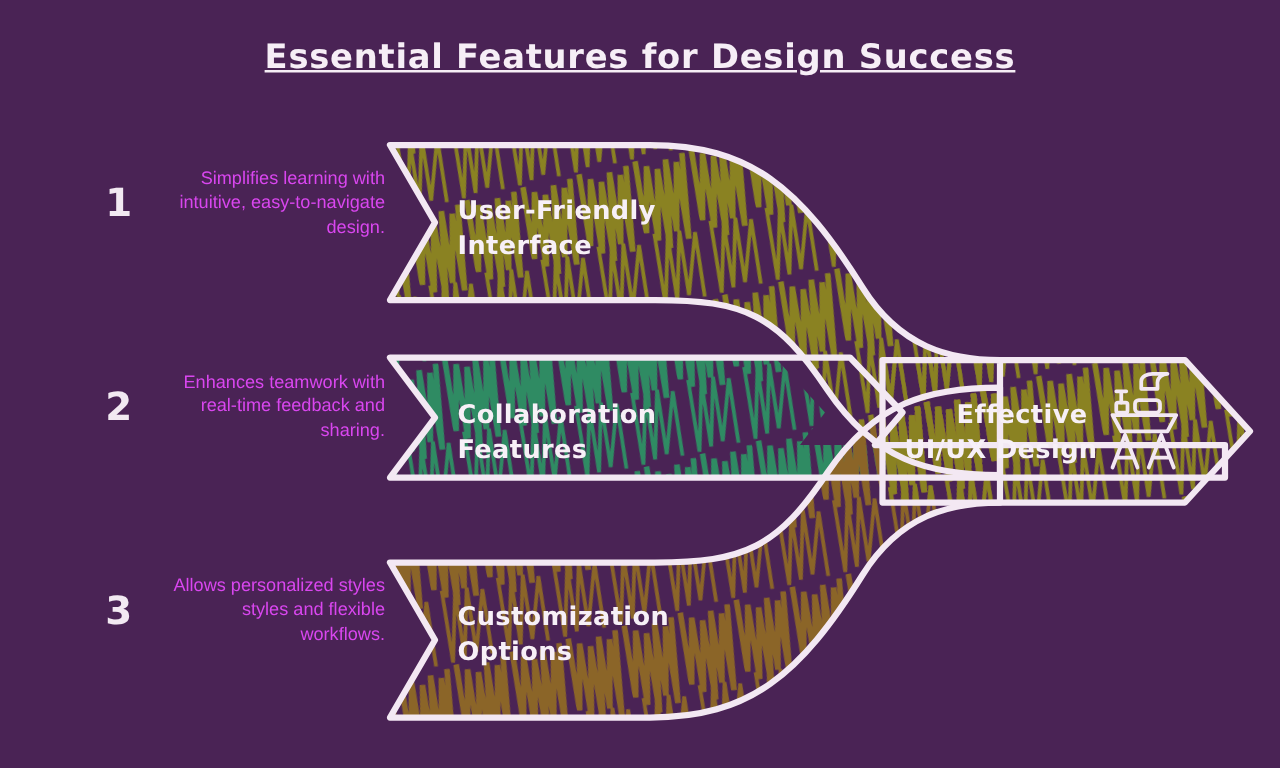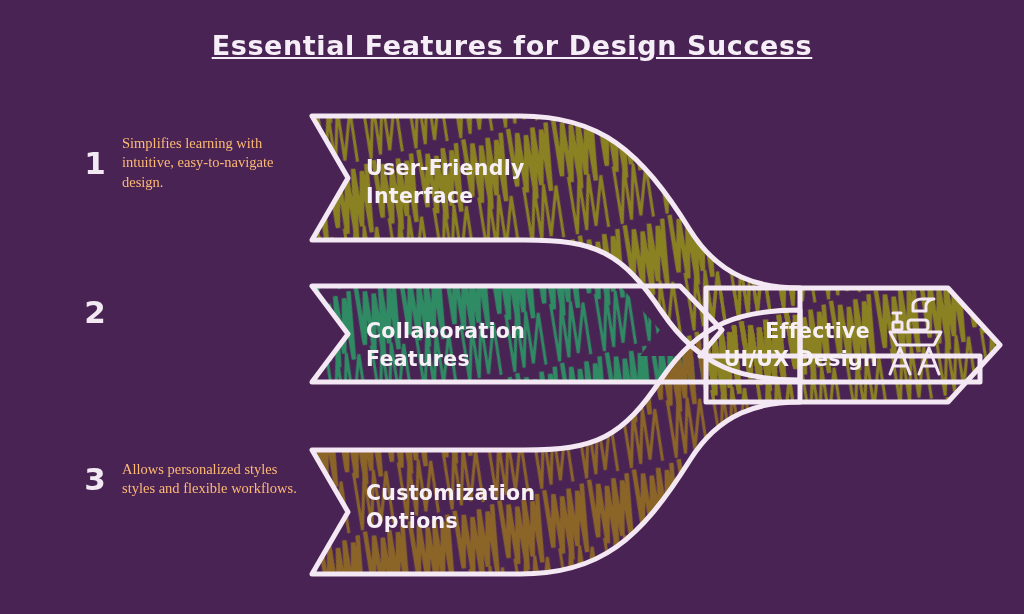--- a/index.html
+++ b/index.html
@@ -38,25 +38,26 @@
     color: #f2e9f2;
     font-family: "DejaVu Sans", sans-serif;
     font-size: 31px;
     font-weight: bold;
     width: 34px;
     flex: 0 0 34px;
     text-align: center;
     line-height: 1;
   }
   .desc-text {
-    color: #fdba74;
-    font-family: Liberation Serif, serif;
+    color: #d946ef;
+    font-family: Liberation Sans, sans-serif;
     font-size: 14.5px;
     line-height: 1.34;
     padding-left: 10px;
+    text-align: right;
   }
   #b1 { left: 78px; top: 134px; }
   #b2 { left: 78px; top: 297px; }
   #b3 { left: 78px; top: 460px; }
 
   svg.flow {
     position: absolute;
     left: 0;
     top: 0;
     width: 1024px;
@@ -84,20 +85,21 @@
 
   <div id="title">Essential Features for Design Success</div>
 
   <div class="desc-block" id="b1">
     <div class="desc-num">1</div>
     <div class="desc-text">Simplifies learning with intuitive, easy-to-navigate design.</div>
   </div>
 
   <div class="desc-block" id="b2">
     <div class="desc-num">2</div>
+    <div class="desc-text">Enhances teamwork with real-time feedback and sharing.</div>
   </div>
 
   <div class="desc-block" id="b3">
     <div class="desc-num">3</div>
     <div class="desc-text">Allows personalized styles styles and flexible workflows.</div>
   </div>
 
   <svg class="flow" viewBox="0 0 1024 614">
     <defs>
 

